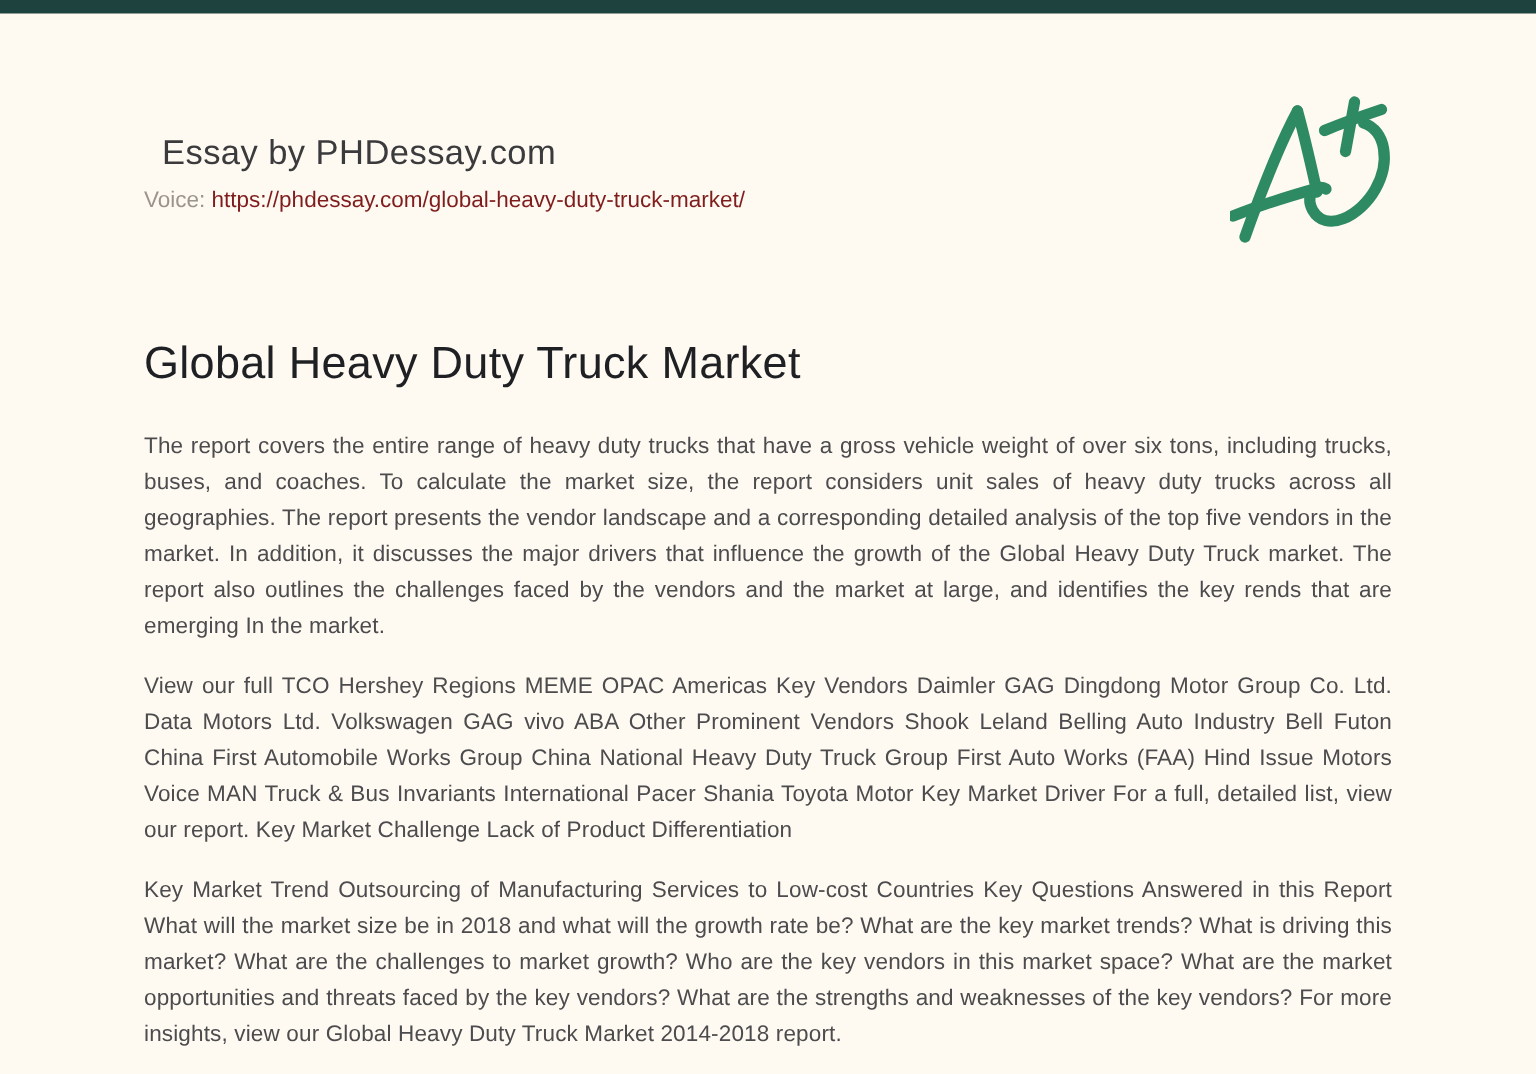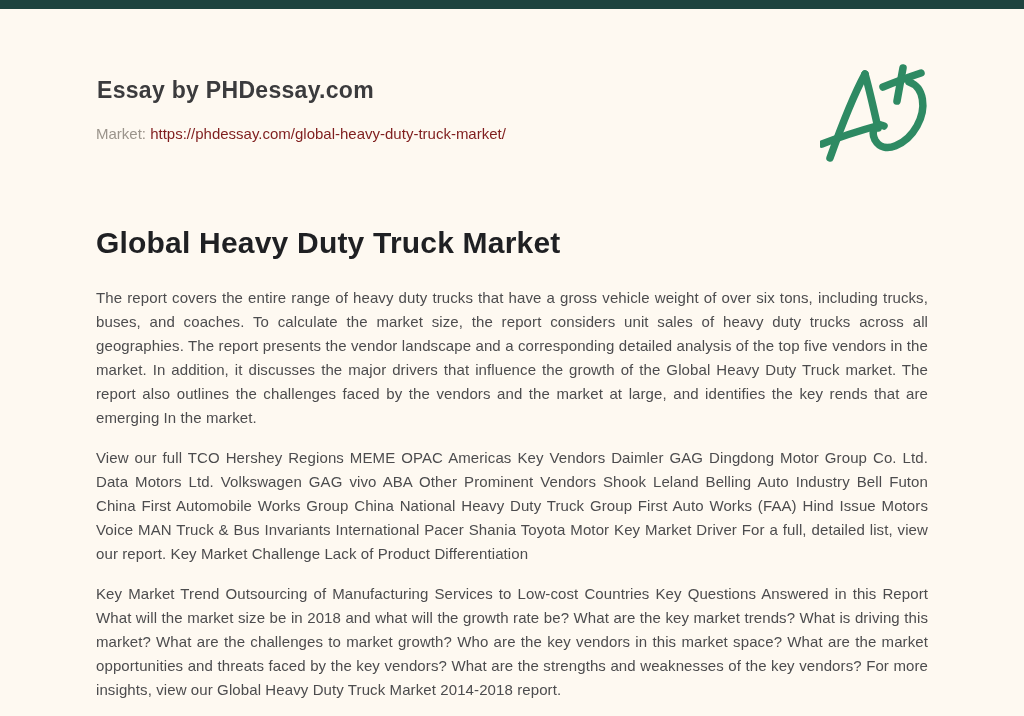--- a/index.html
+++ b/index.html
@@ -15,24 +15,24 @@
   .top-bar {
     position: absolute;
     top: 0; left: 0;
     width: 1024px; height: 9px;
     background: #1E433F;
   }
   .brand-title {
     position: absolute;
     left: 96px; top: 76px;
     font-size: 23px;
-    font-weight: 700;
+    font-weight: 400;
     color: #3B3B3D;
     letter-spacing: 0.3px;
-    margin: 1px;
+    margin: 12px;
   }
   .source-line {
     position: absolute;
     left: 96px; top: 125px;
     font-size: 15px;
     color: #9B948B;
   }
   .source-line a {
     color: #7f1d1d;
     text-decoration: none;
@@ -41,21 +41,21 @@
     position: absolute;
     left: 820px; top: 64px;
     width: 118px; height: 100px;
   }
   .logo svg { width: 100%; height: 100%; }
   .article-title {
     position: absolute;
     left: 96px; top: 224px;
     font-size: 30px;
     line-height: 38px;
-    font-weight: 700;
+    font-weight: 400;
     color: #1F2023;
     letter-spacing: 0.2px;
     margin: 0;
   }
   .article-body {
     position: absolute;
     left: 96px; top: 286px;
     width: 832px;
     font-size: 15px;
     line-height: 24px;
@@ -68,21 +68,21 @@
   }
 </style>
 </head>
 <body>
 
 <div class="top-bar"></div>
 
 <h1 class="brand-title">Essay by PHDessay.com</h1>
 
 <div class="source-line">
-  <span>Market:</span>
+  <span>Voice:</span>
   <a href="#">https://phdessay.com/global-heavy-duty-truck-market/</a>
 </div>
 
 <div class="logo">
   <svg viewBox="0 0 118 100" fill="none" xmlns="http://www.w3.org/2000/svg">
     <g stroke="#2E8A63" stroke-width="7.5" stroke-linecap="round" stroke-linejoin="round" fill="none">
 
       <path d="M10,94 C20,66 32,34 45,10"></path>
 
       <path d="M45,10 C50,28 54,46 58,64"></path>

